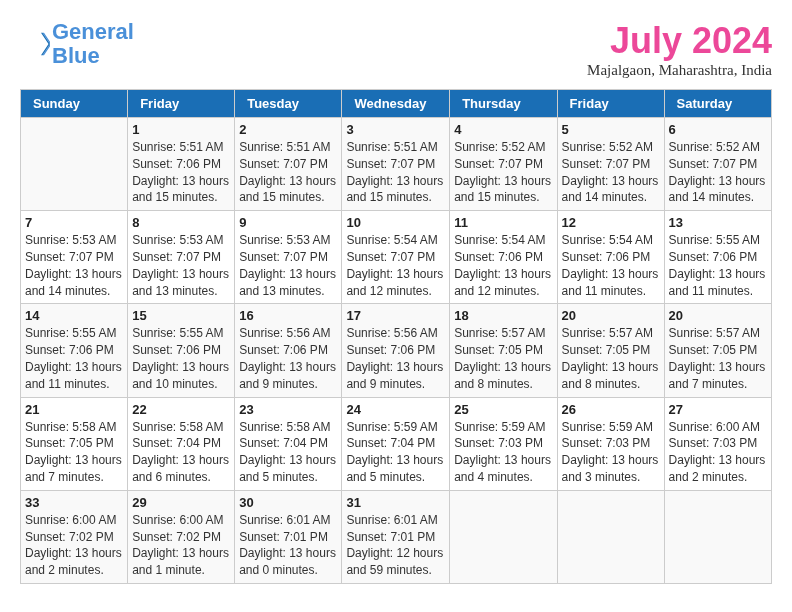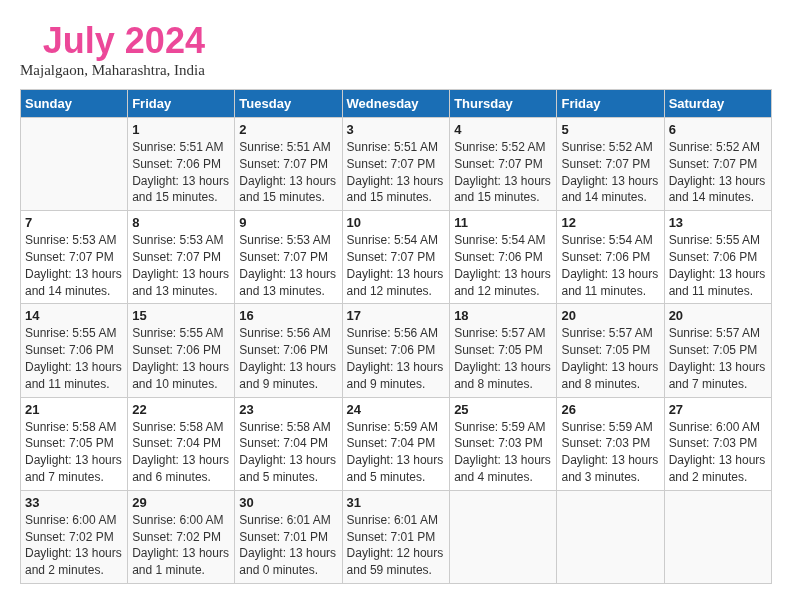--- a/index.html
+++ b/index.html
@@ -49,21 +49,21 @@
       font-family: Liberation Serif, serif;
     }
     table {
       width: 100%;
       border-collapse: collapse;
       font-size: 11px;
     }
     thead tr th {
       background-color: #1a6eb5;
       color: #fff;
-      padding: 6px 4px;
+      padding: 6px 12px;
       text-align: left;
       font-size: 13px;
       font-weight: bold;
       border: 1px solid #ccc;
     }
     tbody tr td {
       border: 1px solid #ccc;
       vertical-align: top;
       padding: 4px;
       width: 108px;
@@ -88,20 +88,32 @@
       background-color: #fff;
     }
     td.empty {
       background-color: #f9f9f9;
     }
   </style>
 </head>
 <body>
 
 <div class="header">
+  <div class="logo">
+    <svg class="logo-icon" viewBox="0 0 40 40" width="50" height="40">
+      <polygon points="30,5 40,20 30,35 32,35 42,20 32,5" fill="#4a90d9"></polygon>
+      <polygon points="28,5 38,20 28,35 30,35 40,20 30,5" fill="#1a6eb5"></polygon>
+    </svg>
+    <div>
+      <div class="logo-text">
+        <span>General</span><br>
+        <span style="color:#4a90d9">Blue</span>
+      </div>
+    </div>
+  </div>
   <div class="title-block">
     <div class="month-title">July 2024</div>
     <div class="location-title">Majalgaon, Maharashtra, India</div>
   </div>
 </div>
 
 <table>
   <thead>
     <tr id="thead-row">
         <th>Sunday</th>

